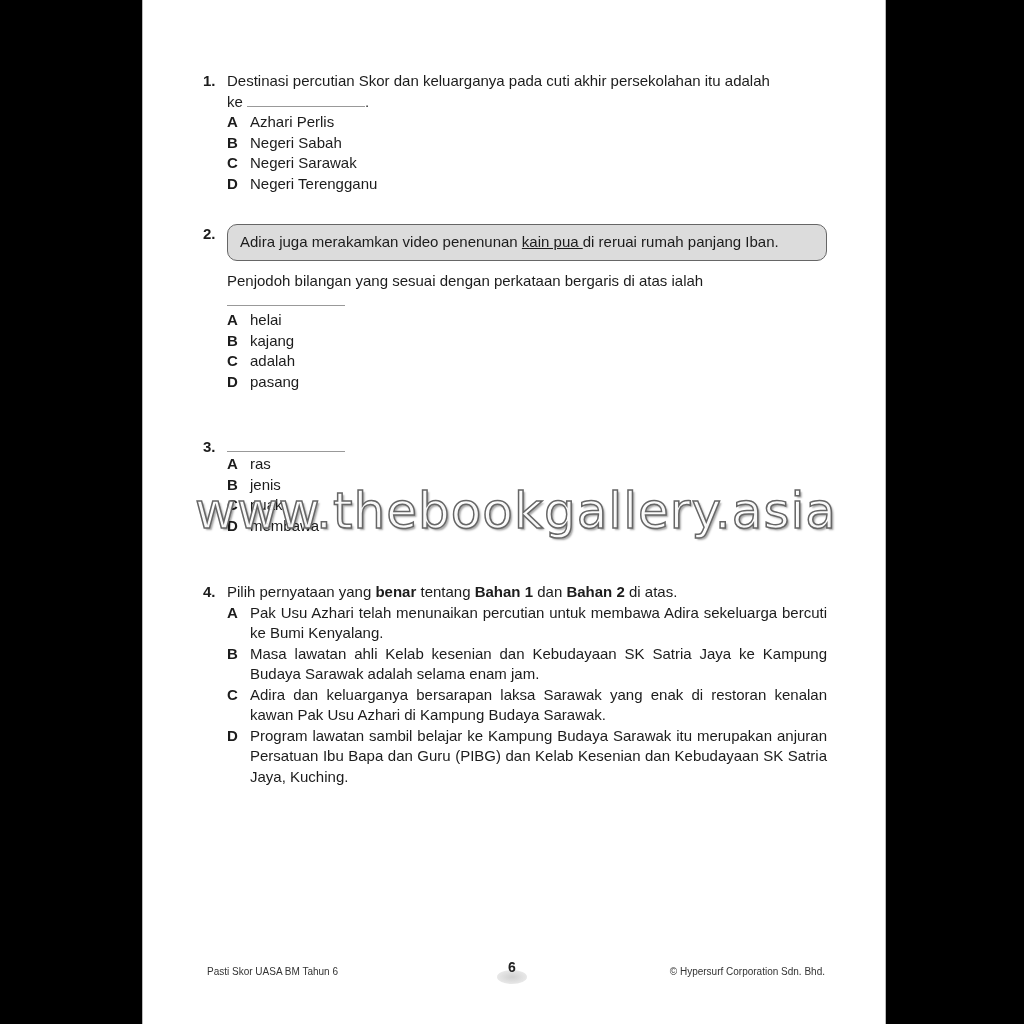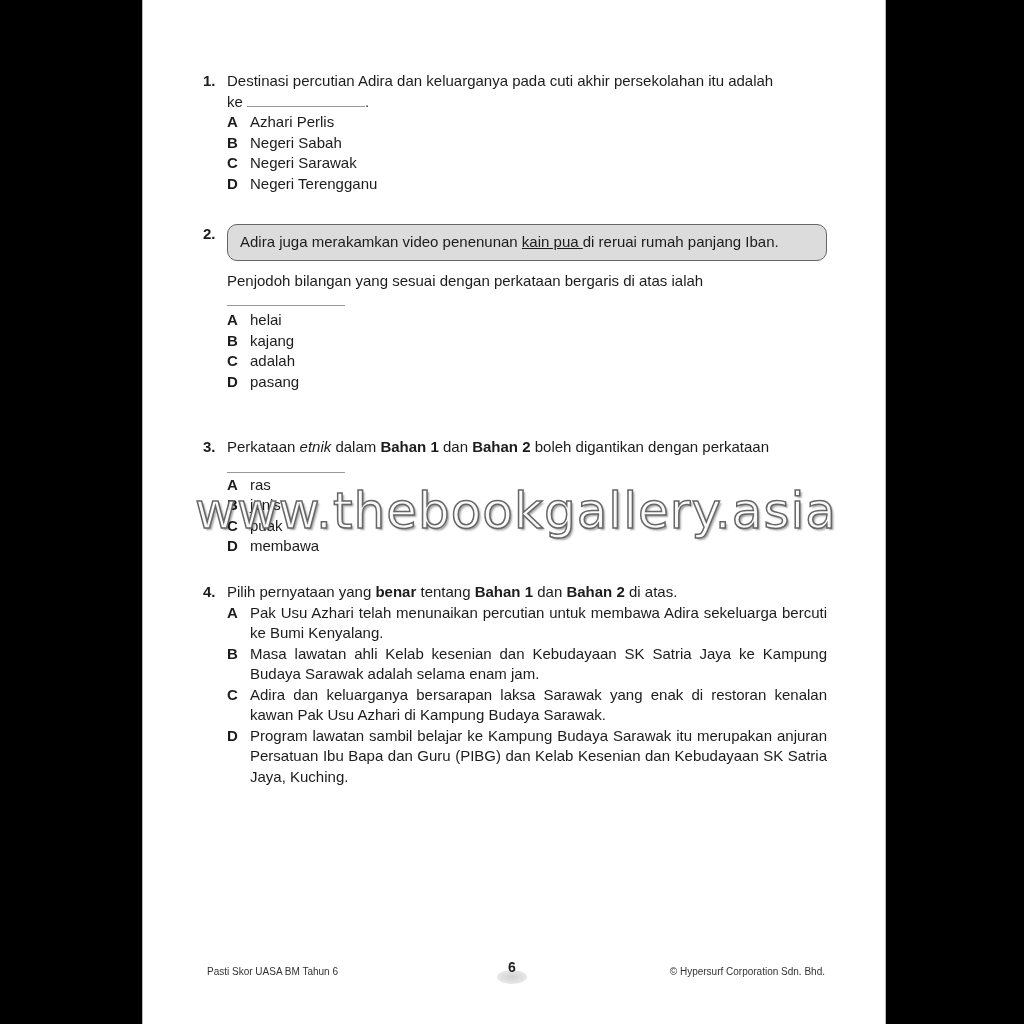--- a/index.html
+++ b/index.html
@@ -45,21 +45,21 @@
 </style>
 </head>
 <body>
 
 <div class="page">
 
   <div class="q" style="top:71px;">
     <span class="qnum">1.</span>
     <div class="qbody">
       <div class="stem">
-        <span>Destinasi percutian Adira dan keluarganya pada cuti akhir persekolahan itu adalah</span><br>
+        <span>Destinasi percutian Skor dan keluarganya pada cuti akhir persekolahan itu adalah</span><br>
         <span>ke</span>
         <span class="blank"></span><span>.</span>
       </div>
       <div class="opt">
           <span class="letter">A</span>
           <span class="otext">Azhari Perlis</span>
         </div>
       <div class="opt">
           <span class="letter">B</span>
           <span class="otext">Negeri Sabah</span>
@@ -98,23 +98,20 @@
       <div class="opt">
           <span class="letter">D</span>
           <span class="otext">pasang</span>
         </div>
     </div>
   </div>
 
   <div class="q" style="top:437px;">
     <span class="qnum">3.</span>
     <div class="qbody">
-      <div class="stem">
-        <span>Perkataan </span><i>etnik</i><span> dalam </span><b>Bahan 1</b><span> dan </span><b>Bahan 2</b><span> boleh digantikan dengan perkataan</span>
-      </div>
       <span class="blankline" style="margin-bottom:2px;"></span>
       <div class="opt">
           <span class="letter">A</span>
           <span class="otext">ras</span>
         </div>
       <div class="opt">
           <span class="letter">B</span>
           <span class="otext">jenis</span>
         </div>
       <div class="opt">

